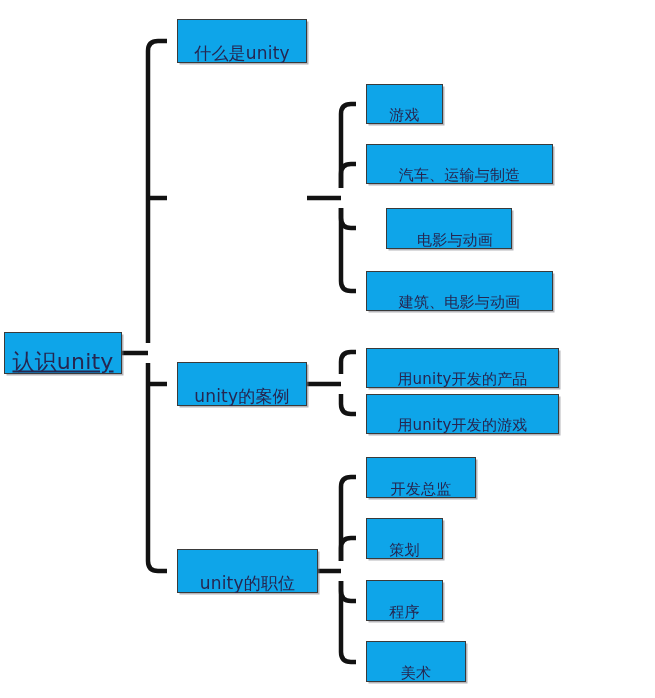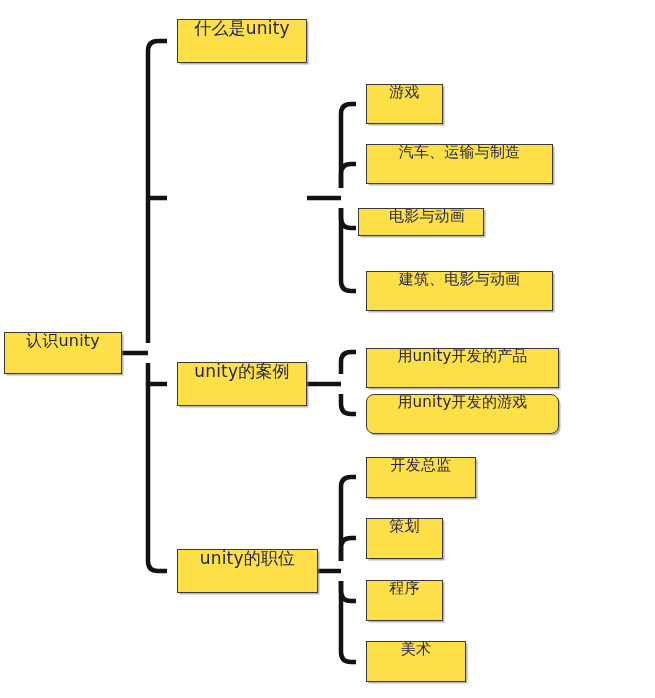--- a/index.html
+++ b/index.html
@@ -25,33 +25,33 @@
     position: absolute;
     left: 0;
     top: 0;
     width: 655px;
     height: 698px;
     pointer-events: none;
   }
   .node {
     position: absolute;
     box-sizing: border-box;
-    background: #fde047;
+    background: #0ea5e9;
     border: 1.4px solid #3a3a3a;
     display: flex;
-    align-items: flex-start;
+    align-items: flex-end;
     justify-content: center;
     color: #262650;
     font-size: 17px;
     line-height: 1;
     letter-spacing: 0.2px;
     white-space: nowrap;
     box-shadow: 2px 2px 0 -0.5px rgba(120,120,130,0.55);
   }
-  .node.root { font-size: 16px; }
+  .node.root { font-size: 22px; text-decoration: underline; }
   .node.level2 { font-size: 17px; }
   .node.level3 { font-size: 15px; }
   .node-label {
     display: block;
     transform: translateY(-0.5px);
   }
 </style>
 </head>
 <body>
 
@@ -103,33 +103,33 @@
   </div>
 
   <div class="node level3" style="left:366px; top:84px; width:77px; height:40px;">
     <span class="node-label">游戏</span>
   </div>
 
   <div class="node level3" style="left:366px; top:144px; width:187px; height:40px;">
     <span class="node-label">汽车、运输与制造</span>
   </div>
 
-  <div class="node level3" style="left:358px; top:208px; width:126px; height:28px;padding-left:12px;">
+  <div class="node level3" style="left:386px; top:208px; width:126px; height:41px;padding-left:12px;">
     <span class="node-label">电影与动画</span>
   </div>
 
   <div class="node level3" style="left:366px; top:271px; width:187px; height:40px;">
     <span class="node-label">建筑、电影与动画</span>
   </div>
 
   <div class="node level3" style="left:366px; top:348px; width:193px; height:40px;">
     <span class="node-label">用unity开发的产品</span>
   </div>
 
-  <div class="node level3" style="left:366px; top:394px; width:193px; height:40px;border-radius:8px;">
+  <div class="node level3" style="left:366px; top:394px; width:193px; height:40px;">
     <span class="node-label">用unity开发的游戏</span>
   </div>
 
   <div class="node level3" style="left:366px; top:457px; width:110px; height:41px;">
     <span class="node-label">开发总监</span>
   </div>
 
   <div class="node level3" style="left:366px; top:518px; width:77px; height:41px;">
     <span class="node-label">策划</span>
   </div>

